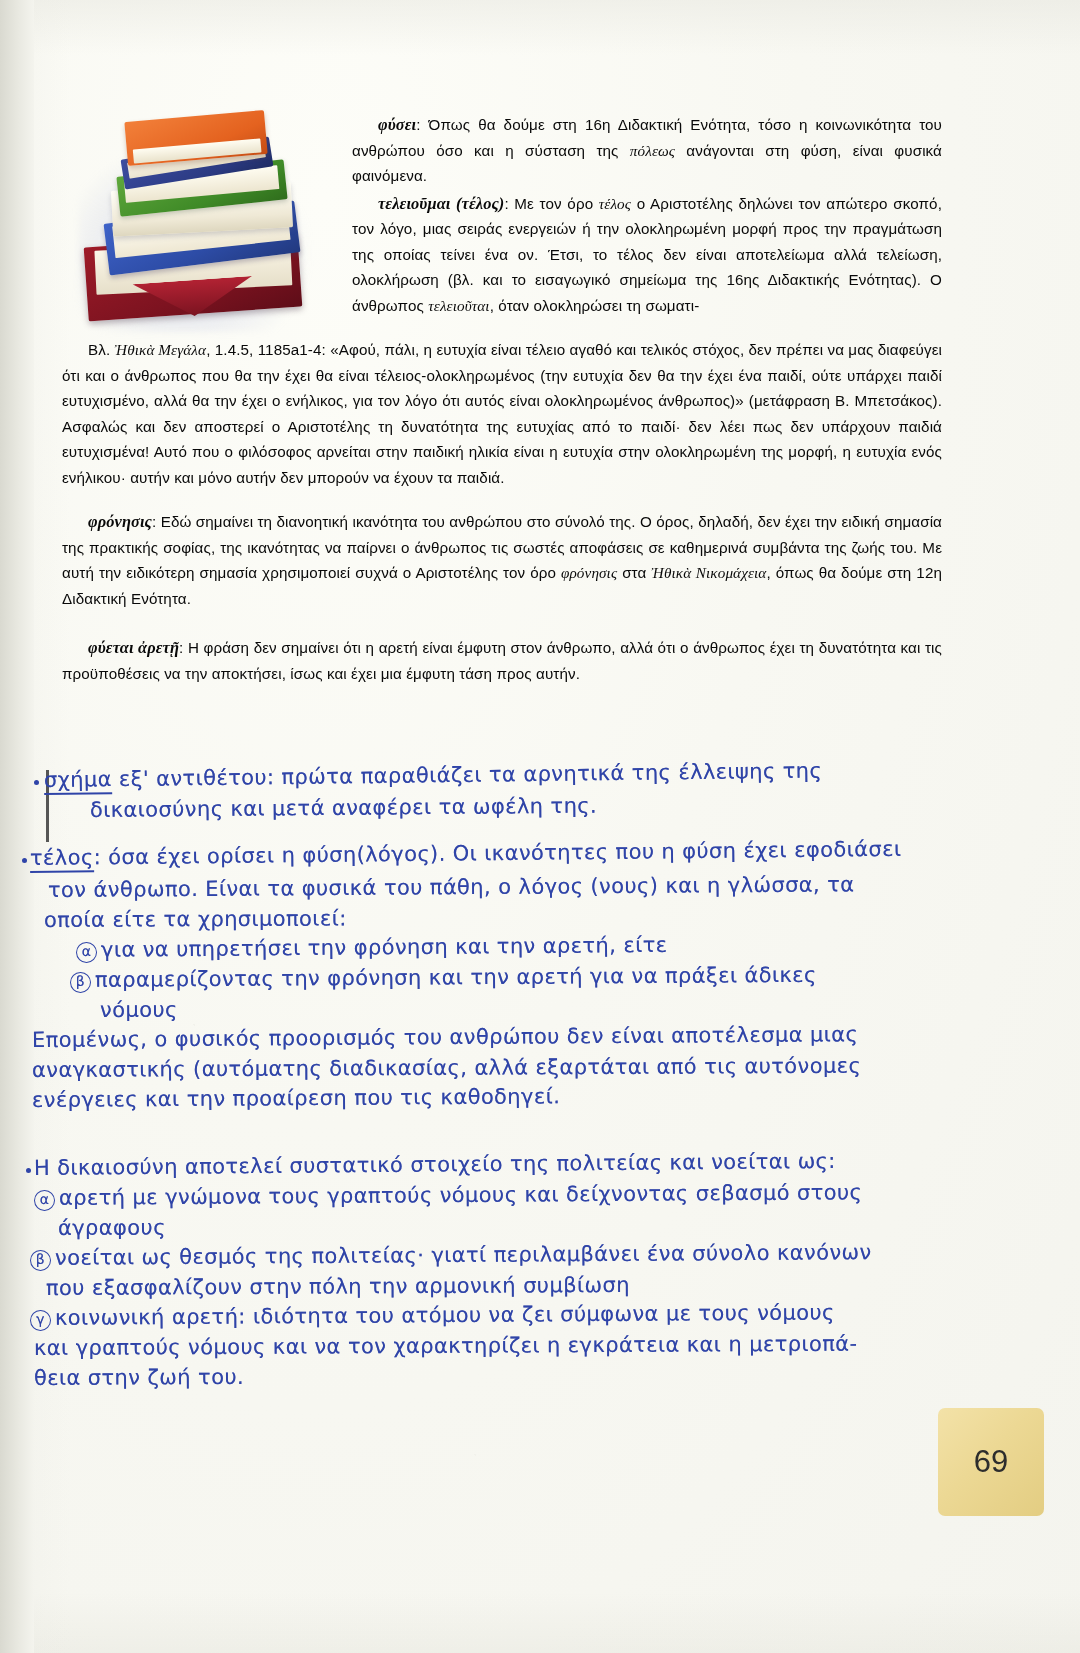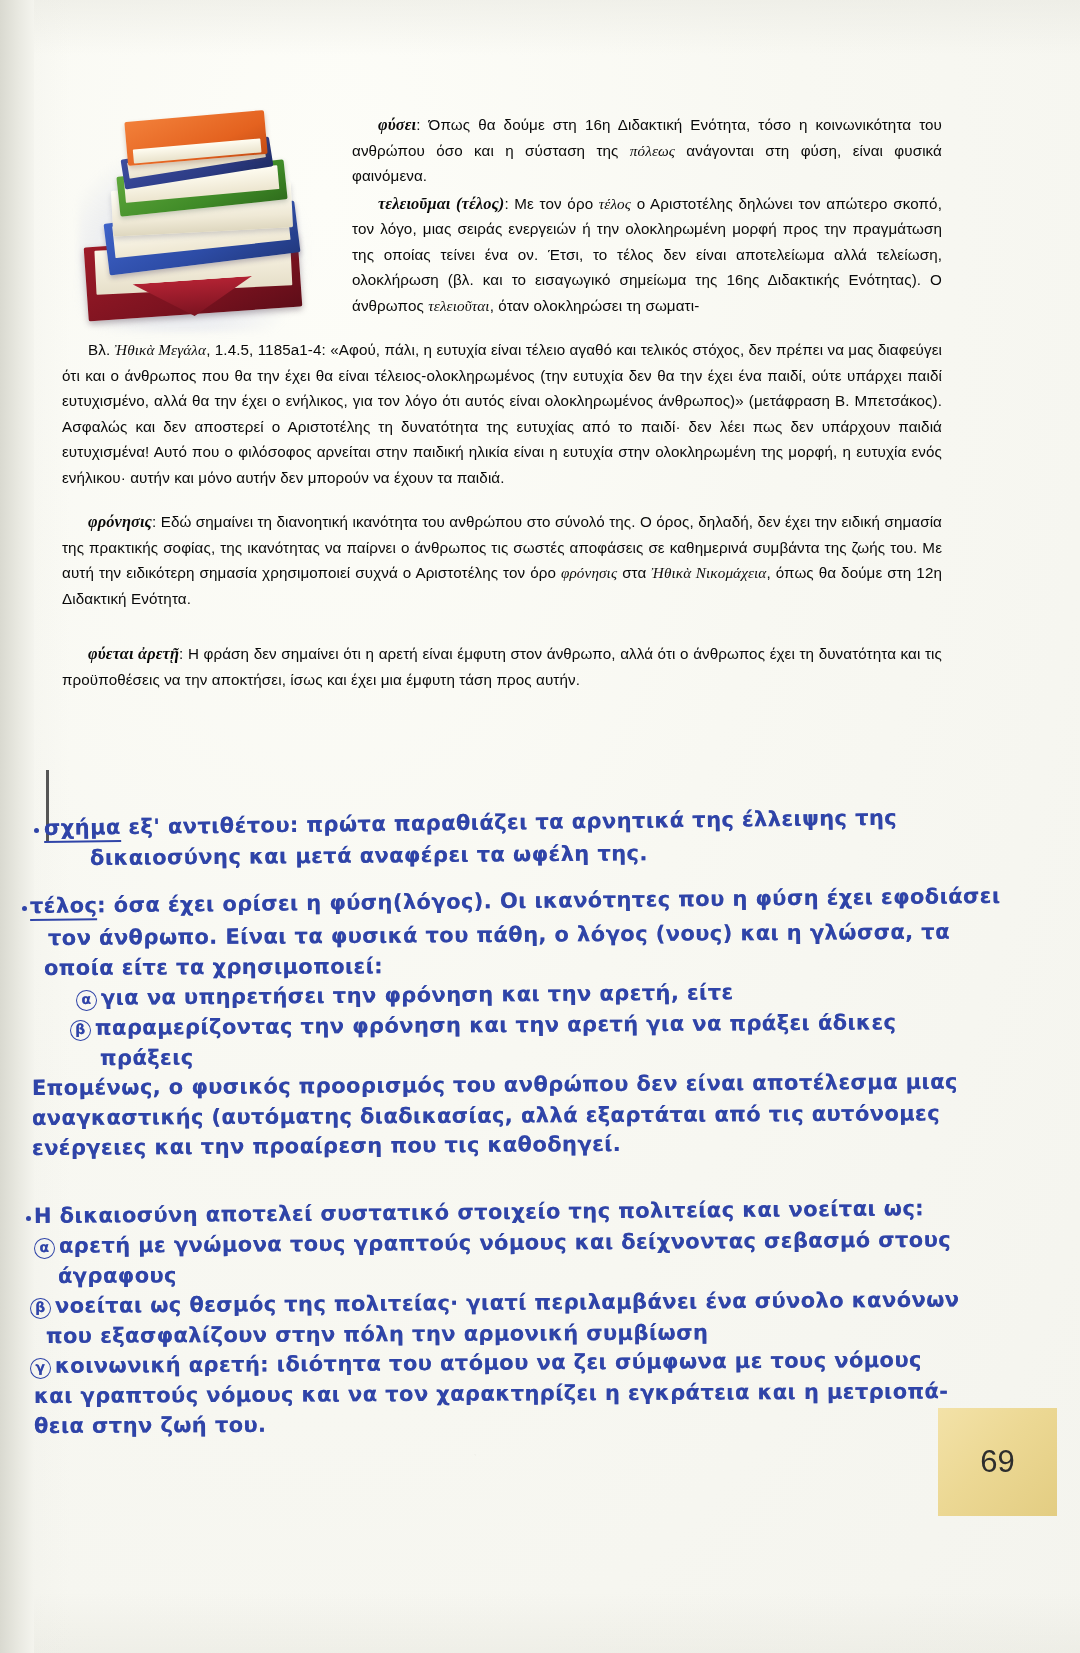--- a/index.html
+++ b/index.html
@@ -101,24 +101,23 @@
   #bk5 .cover{ background:linear-gradient(160deg,#3d4ea3 0%, #2b3a82 70%, #1f2c63 100%); }
   #bk5 .pages{ left:6px; top:4px; width:138px; height:16px; background:linear-gradient(180deg,#fffdf3,#eae3cd); }
 
   
   #bk6{ left:54px; top:8px; width:140px; height:44px; transform:rotate(-5deg); }
   #bk6 .cover{ background:linear-gradient(160deg,#f2803a 0%, #e4621f 65%, #c44c14 100%); box-shadow:0 3px 5px rgba(120,70,40,.30); }
   #bk6 .pages{ left:6px; top:28px; width:128px; height:14px; background:linear-gradient(180deg,#fffdf2,#e9e2cb); }
 
   
   #hand{
-    position:absolute;left:0;top:800px;width:1080px;height:640px;
+    position:absolute;left:0;top:752px;width:1080px;height:640px;
     color:#2b3fa0;
     font-family:"DejaVu Sans", sans-serif;
-    font-weight:bold;
   }
   .hw-line{
     position:absolute;
     white-space:nowrap;
     color:#2f44a8;
     font-size:21px;
     letter-spacing:.4px;
     transform-origin:left center;
     text-shadow:0 0 .4px rgba(47,68,168,.55);
   }
@@ -132,23 +131,23 @@
     border:1.6px solid #2f44a8;
     border-radius:50%;
     width:19px;height:19px;line-height:17px;
     text-align:center;font-size:14px;
     margin-right:4px;
     vertical-align:1px;
   }
 
   
   #pagenum-box{
-    position:absolute;left:938px;top:1408px;width:119px;height:108px;
+    position:absolute;left:938px;top:1408px;width:106px;height:108px;
     background:linear-gradient(135deg,#f3e2a8 0%, #ecd894 45%, #e3cd82 100%);
-    display:flex;align-items:center;justify-content:center;
+    display:flex;align-items:center;justify-content:center;border-radius:7px;
   }
   #pagenum{
     font-size:31px;color:#2d2d2d;font-family:"Liberation Sans",sans-serif;
   }
 
   
   #speckle{
     position:absolute;inset:0;pointer-events:none;opacity:.22;
     background-image:
       radial-gradient(circle at 18% 62%, rgba(160,160,150,.35) 0 1px, transparent 1px),
@@ -196,40 +195,40 @@
     <p class="p-ind"><span class="term">φύσει</span><span>: Όπως θα δούμε στη 16η Διδακτική Ενότητα, τόσο η κοινωνικότητα του ανθρώπου όσο και η σύσταση της </span><span class="gk">πόλεως</span><span> ανάγονται στη φύση, είναι φυσικά φαινόμενα.</span></p>
     <p class="p-ind" style="margin-top:2px"><span class="term">τελειοῦμαι (τέλος)</span><span>: Με τον όρο </span><span class="gk">τέλος</span><span> ο Αριστοτέλης δηλώνει τον απώτερο σκοπό, τον λόγο, μιας σειράς ενεργειών ή την ολοκληρωμένη μορφή προς την πραγμάτωση της οποίας τείνει ένα ον. Έτσι, το τέλος δεν είναι αποτελείωμα αλλά τελείωση, ολοκλήρωση (βλ. και το εισαγωγικό σημείωμα της 16ης Διδακτικής Ενότητας). Ο άνθρωπος </span><span class="gk">τελειοῦται</span><span>, όταν ολοκληρώσει τη σωματι-</span></p>
   </div>
 
   <div class="print-col full-col">
 
     <p style="text-indent:26px;margin-top:1px"><span>Βλ. </span><span class="gk">Ἠθικὰ Μεγάλα</span><span>, 1.4.5, 1185a1-4: «Αφού, πάλι, η ευτυχία είναι τέλειο αγαθό και τελικός στόχος, δεν πρέπει να μας διαφεύγει ότι και ο άνθρωπος που θα την έχει θα είναι τέλειος-ολοκληρωμένος (την ευτυχία δεν θα την έχει ένα παιδί, ούτε υπάρχει παιδί ευτυχισμένο, αλλά θα την έχει ο ενήλικος, για τον λόγο ότι αυτός είναι ολοκληρωμένος άνθρωπος)» (μετάφραση Β. Μπετσάκος). Ασφαλώς και δεν αποστερεί ο Αριστοτέλης τη δυνατότητα της ευτυχίας από το παιδί· δεν λέει πως δεν υπάρχουν παιδιά ευτυχισμένα! Αυτό που ο φιλόσοφος αρνείται στην παιδική ηλικία είναι η ευτυχία στην ολοκληρωμένη της μορφή, η ευτυχία ενός ενήλικου· αυτήν και μόνο αυτήν δεν μπορούν να έχουν τα παιδιά.</span></p>
 
     <p style="text-indent:26px;margin-top:19px"><span class="term">φρόνησις</span><span>: Εδώ σημαίνει τη διανοητική ικανότητα του ανθρώπου στο σύνολό της. Ο όρος, δηλαδή, δεν έχει την ειδική σημασία της πρακτικής σοφίας, της ικανότητας να παίρνει ο άνθρωπος τις σωστές αποφάσεις σε καθημερινά συμβάντα της ζωής του. Με αυτή την ειδικότερη σημασία χρησιμοποιεί συχνά ο Αριστοτέλης τον όρο </span><span class="gk">φρόνησις</span><span> στα </span><span class="gk">Ἠθικὰ Νικομάχεια</span><span>, όπως θα δούμε στη 12η Διδακτική Ενότητα.</span></p>
 
-    <p style="text-indent:26px;margin-top:30px"><span class="term">φύεται ἀρετῇ</span><span>: Η φράση δεν σημαίνει ότι η αρετή είναι έμφυτη στον άνθρωπο, αλλά ότι ο άνθρωπος έχει τη δυνατότητα και τις προϋποθέσεις να την αποκτήσει, ίσως και έχει μια έμφυτη τάση προς αυτήν.</span></p>
+    <p style="text-indent:26px;margin-top:24px"><span class="term">φύεται ἀρετῇ</span><span>: Η φράση δεν σημαίνει ότι η αρετή είναι έμφυτη στον άνθρωπο, αλλά ότι ο άνθρωπος έχει τη δυνατότητα και τις προϋποθέσεις να την αποκτήσει, ίσως και έχει μια έμφυτη τάση προς αυτήν.</span></p>
   </div>
 
   <div id="hand">
 
     <span class="bullet" style="left:34px;top:28px"></span>
     <div class="hw-line" style="left:44px;top:16px;transform:rotate(-0.7deg)">
       <span class="hw-u">σχήμα</span><span> εξ' αντιθέτου: πρώτα παραθιάζει τα αρνητικά της έλλειψης της</span>
     </div>
     <div class="hw-line" style="left:90px;top:46px;transform:rotate(-0.5deg)"><span>δικαιοσύνης και μετά αναφέρει τα ωφέλη της.</span></div>
 
     <span class="bullet" style="left:22px;top:106px"></span>
     <div class="hw-line" style="left:30px;top:94px;transform:rotate(-0.6deg)">
       <span class="hw-u">τέλος</span><span>: όσα έχει ορίσει η φύση(λόγος). Οι ικανότητες που η φύση έχει εφοδιάσει</span>
     </div>
     <div class="hw-line" style="left:48px;top:126px;transform:rotate(-0.4deg)"><span>τον άνθρωπο. Είναι τα φυσικά του πάθη, ο λόγος (νους) και η γλώσσα, τα</span></div>
     <div class="hw-line" style="left:44px;top:156px;transform:rotate(-0.3deg)"><span>οποία είτε τα χρησιμοποιεί:</span></div>
     <div class="hw-line" style="left:76px;top:186px;transform:rotate(-0.5deg)"><span class="circ">α</span><span>για να υπηρετήσει την φρόνηση και την αρετή, είτε</span></div>
     <div class="hw-line" style="left:70px;top:216px;transform:rotate(-0.4deg)"><span class="circ">β</span><span>παραμερίζοντας την φρόνηση και την αρετή για να πράξει άδικες</span></div>
-    <div class="hw-line" style="left:100px;top:246px;transform:rotate(-0.3deg)"><span>πράξεις</span></div>
+    <div class="hw-line" style="left:100px;top:246px;transform:rotate(-0.3deg)"><span>νόμους</span></div>
     <div class="hw-line" style="left:32px;top:276px;transform:rotate(-0.4deg)"><span>Επομένως, ο φυσικός προορισμός του ανθρώπου δεν είναι αποτέλεσμα μιας</span></div>
     <div class="hw-line" style="left:32px;top:306px;transform:rotate(-0.3deg)"><span>αναγκαστικής (αυτόματης διαδικασίας, αλλά εξαρτάται από τις αυτόνομες</span></div>
     <div class="hw-line" style="left:32px;top:336px;transform:rotate(-0.4deg)"><span>ενέργειες και την προαίρεση που τις καθοδηγεί.</span></div>
 
     <span class="bullet" style="left:26px;top:416px"></span>
     <div class="hw-line" style="left:34px;top:404px;transform:rotate(-0.5deg)"><span>Η δικαιοσύνη αποτελεί συστατικό στοιχείο της πολιτείας και νοείται ως:</span></div>
     <div class="hw-line" style="left:34px;top:434px;transform:rotate(-0.4deg)"><span class="circ">α</span><span>αρετή με γνώμονα τους γραπτούς νόμους και δείχνοντας σεβασμό στους</span></div>
     <div class="hw-line" style="left:58px;top:464px;transform:rotate(-0.3deg)"><span>άγραφους</span></div>
     <div class="hw-line" style="left:30px;top:494px;transform:rotate(-0.4deg)"><span class="circ">β</span><span>νοείται ως θεσμός της πολιτείας· γιατί περιλαμβάνει ένα σύνολο κανόνων</span></div>
     <div class="hw-line" style="left:46px;top:524px;transform:rotate(-0.3deg)"><span>που εξασφαλίζουν στην πόλη την αρμονική συμβίωση</span></div>

